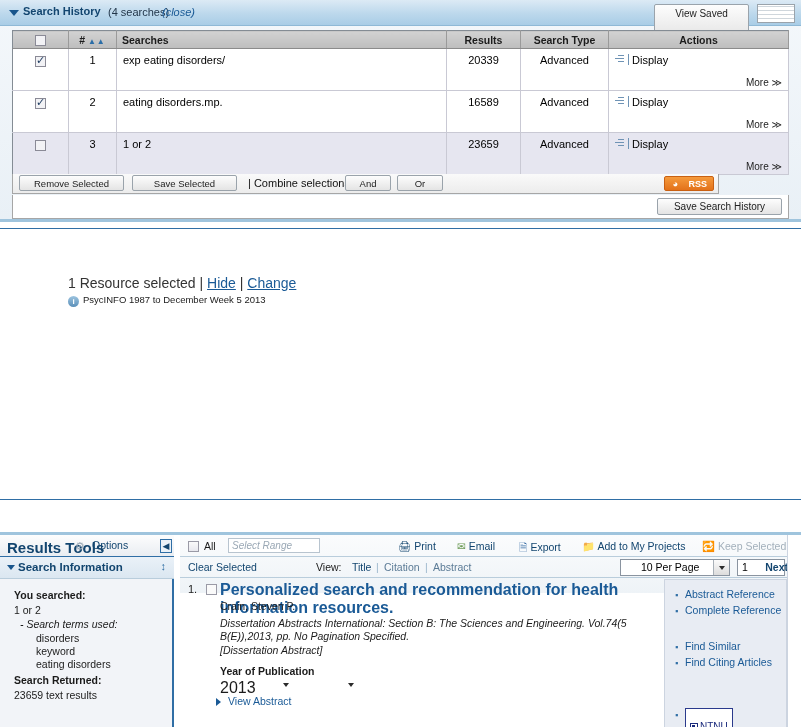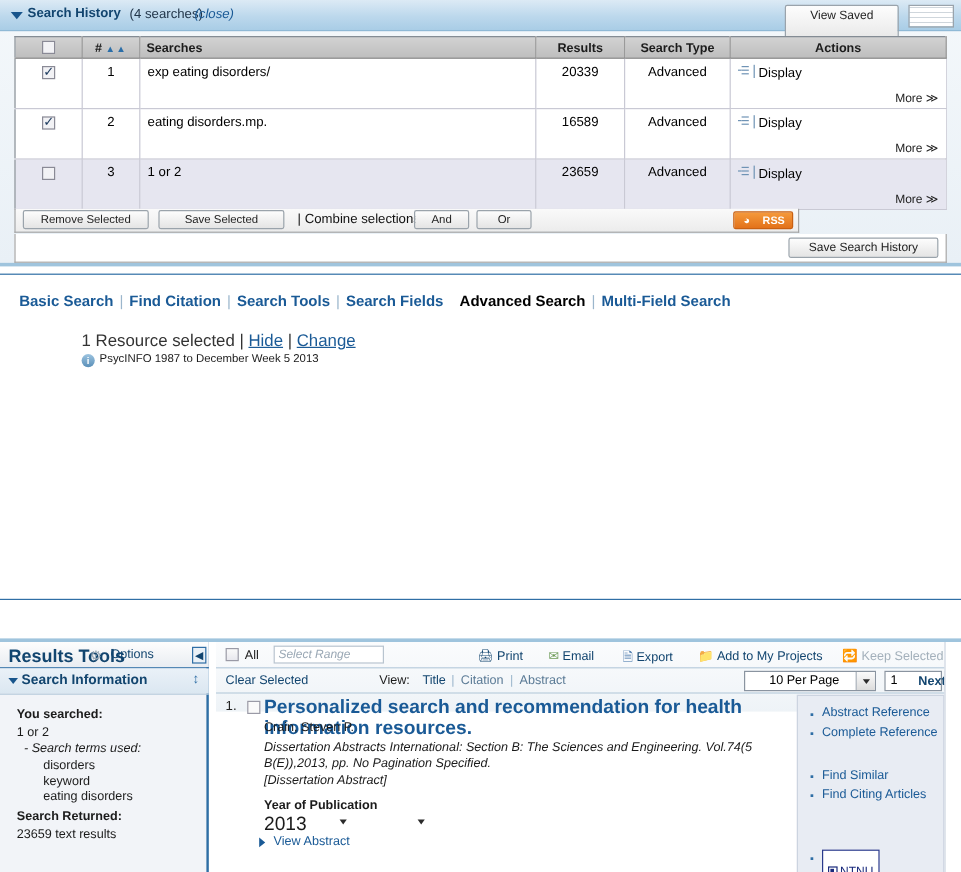--- a/index.html
+++ b/index.html
@@ -92,21 +92,21 @@
       linear-gradient(#6f93b5,#6f93b5) left 0 top 4px/3px 1px no-repeat;
     border-right: 1px solid #6f93b5;
   }
   .more-link {
     position: absolute; right: 6px; bottom: 2px; font-size: 10px; color: #1e1e1e;
   }
   .sortarrows { color: #2b6ea8; font-size: 8px; letter-spacing: 1px; }
 
   
   .sh-footer {
-    position: absolute; left: 12px; top: 174px; width: 654px; height: 20px;
+    position: absolute; left: 12px; top: 174px; width: 707px; height: 20px;
     background: linear-gradient(#fafafa,#ececec);
     border: 1px solid #a6a6a6; border-top: none;
   }
   .mini-btn {
     position: absolute; height: 16px; top: 1px;
     background: linear-gradient(#fdfdfd,#e4e4e4);
     border: 1px solid #9aa3ab; border-radius: 2px;
     font-size: 9.5px; color: #222; text-align: center; line-height: 15px;
   }
   .combine-label { position: absolute; top: 3px; font-size: 11px; color: #111; }
@@ -414,23 +414,20 @@
       <span class="rss-dot">◕</span>
       <span>RSS</span>
     </div>
   </div>
   <div class="sh-bottombar">
     <div class="save-history-btn">Save Search History</div>
   </div>
 </div>
 
 <div id="search-form-panel">
-  <div id="tabs-row">
-    <span class="tab">Basic Search</span><span class="sep">|</span><span class="tab">Find Citation</span><span class="sep">|</span><span class="tab">Search Tools</span><span class="sep">|</span><span class="tab">Search Fields</span><span class="sep">&nbsp;</span><span class="tab active">Advanced Search</span><span class="sep">|</span><span class="tab">Multi-Field Search</span>
-  </div>
 
   <div class="res-line">
     <span>1 Resource selected</span> |
     <a href="#">Hide</a> |
     <a href="#">Change</a>
   </div>
   <div class="db-line">
     <span class="info-ball">i</span><span>PsycINFO 1987 to December Week 5 2013</span>
   </div>
 

